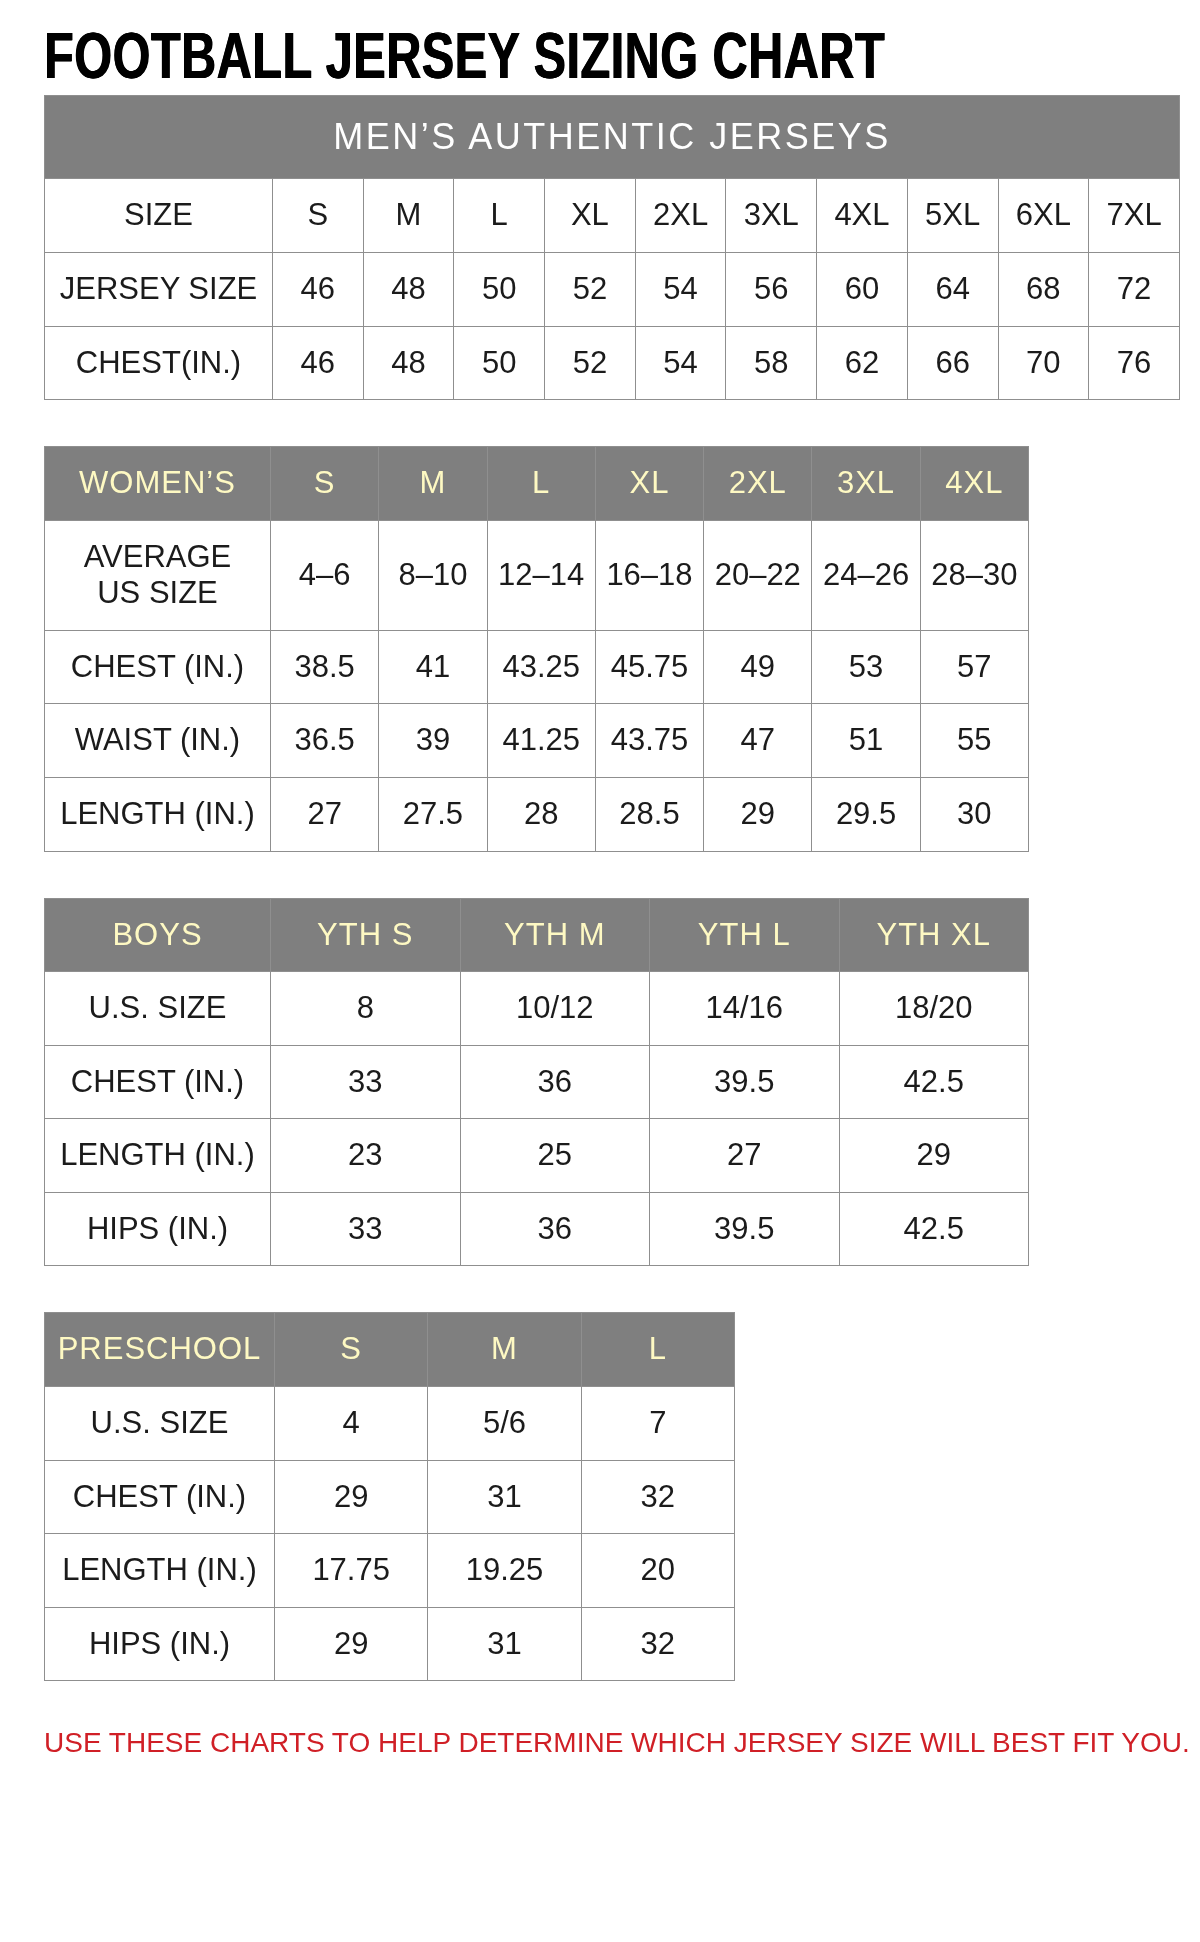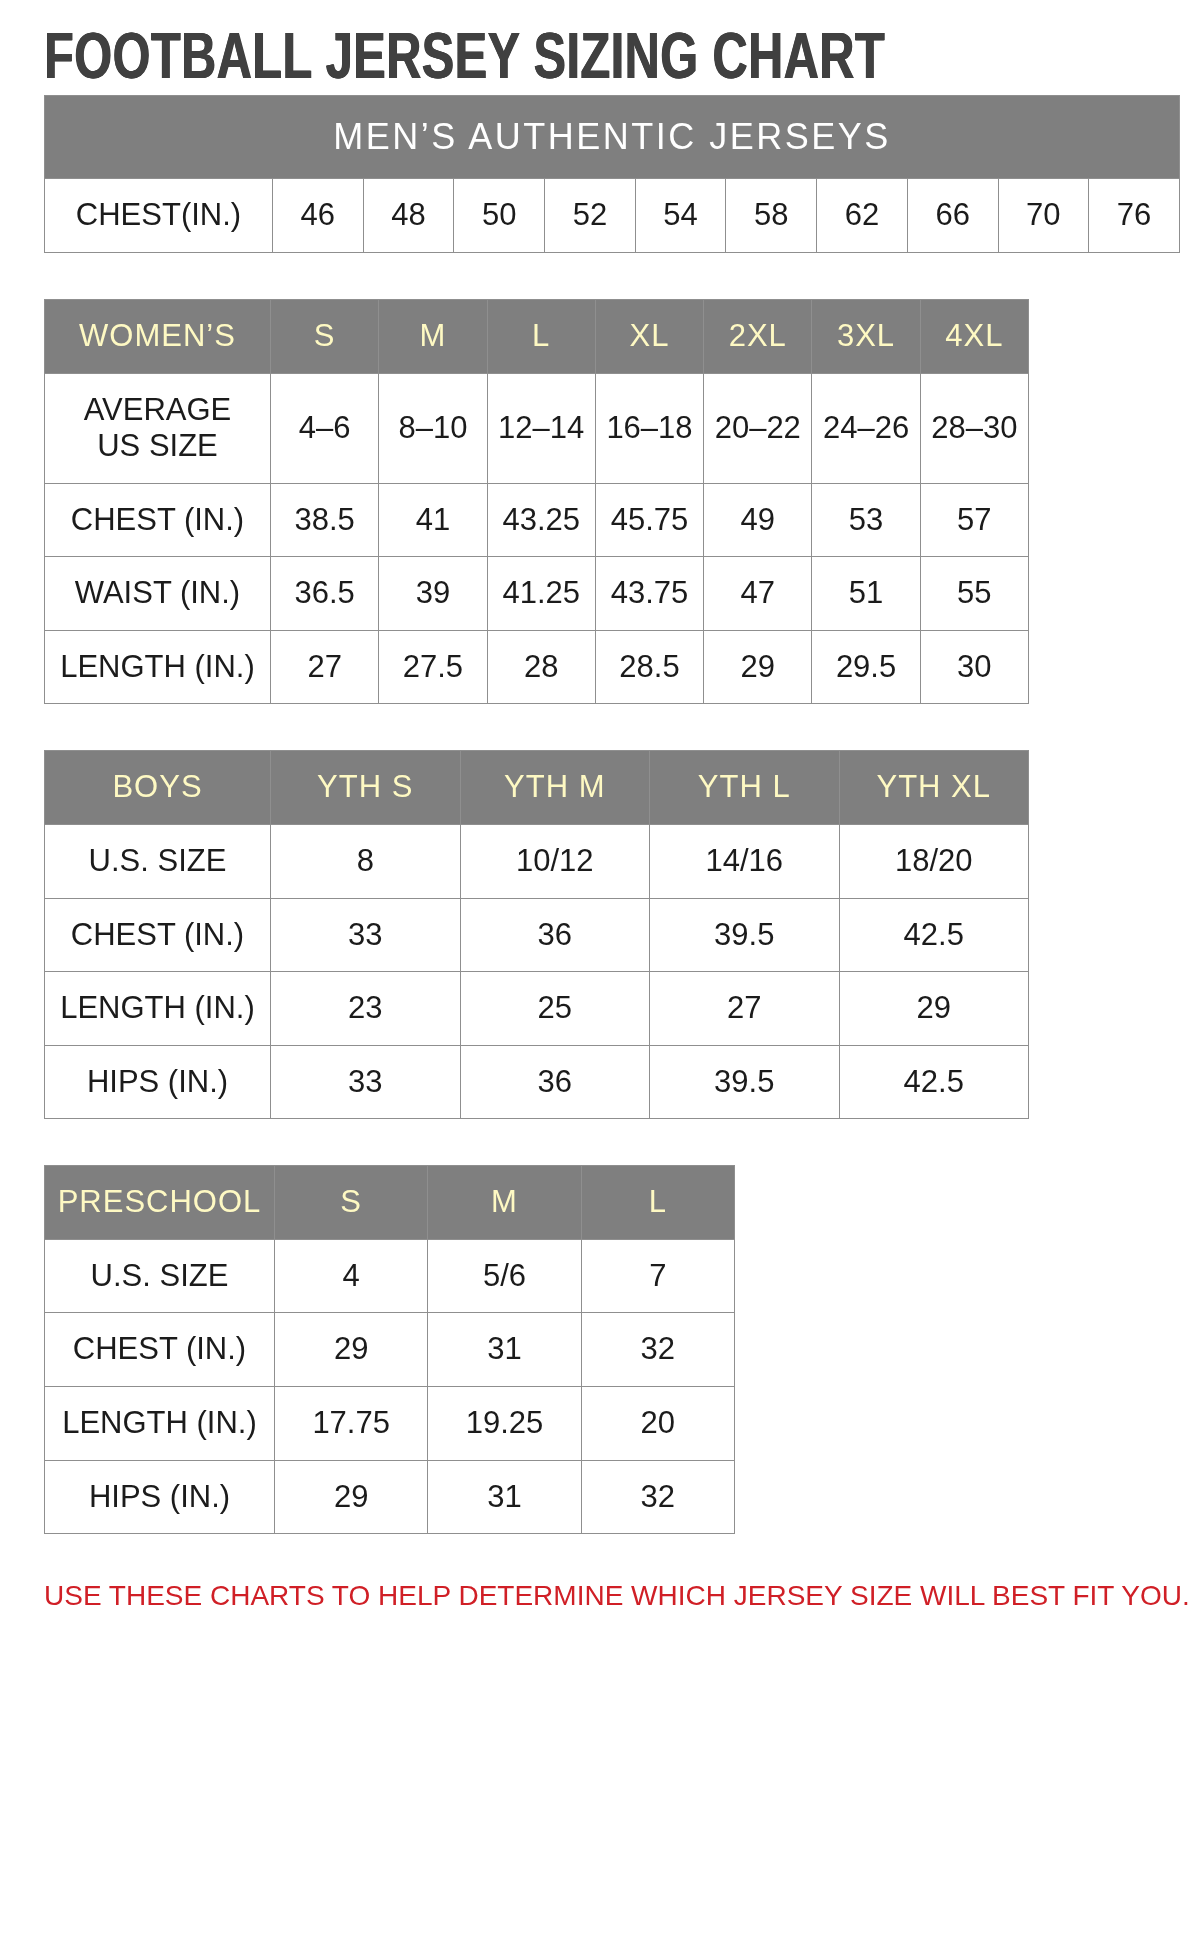--- a/index.html
+++ b/index.html
@@ -11,21 +11,21 @@
     font-family: "Liberation Sans", "DejaVu Sans", sans-serif;
     color: #171717;
   }
   .page { padding: 26px 20px 24px 44px; }
 
   h1.title {
     margin: 0 0 8px 0;
     font-size: 58px;
     line-height: 1.05;
     font-weight: 900;
-    color: #404040;
+    color: #000000;
   }
   .title-inner {
     display: inline-block;
     transform: scale(0.84, 1.12);
     transform-origin: left center;
     white-space: nowrap;
     letter-spacing: 0.5px;
     text-shadow: 0.7px 0 0 currentColor, -0.4px 0 0 currentColor;
   }
 
@@ -93,20 +93,46 @@
 
 
   <table class="tbl men">
     <colgroup>
         <col>
         <col span="10">
       </colgroup>
   <tbody>
         <tr>
           <th class="banner" colspan="11">MEN’S AUTHENTIC JERSEYS</th>
+        </tr>
+        <tr>
+          <th class="row-label">SIZE</th>
+          <td>S</td>
+          <td>M</td>
+          <td>L</td>
+          <td>XL</td>
+          <td>2XL</td>
+          <td>3XL</td>
+          <td>4XL</td>
+          <td>5XL</td>
+          <td>6XL</td>
+          <td>7XL</td>
+        </tr>
+        <tr>
+          <th class="row-label">JERSEY SIZE</th>
+          <td>46</td>
+          <td>48</td>
+          <td>50</td>
+          <td>52</td>
+          <td>54</td>
+          <td>56</td>
+          <td>60</td>
+          <td>64</td>
+          <td>68</td>
+          <td>72</td>
         </tr>
         <tr>
           <th class="row-label">CHEST(IN.)</th>
           <td>46</td>
           <td>48</td>
           <td>50</td>
           <td>52</td>
           <td>54</td>
           <td>58</td>
           <td>62</td>

